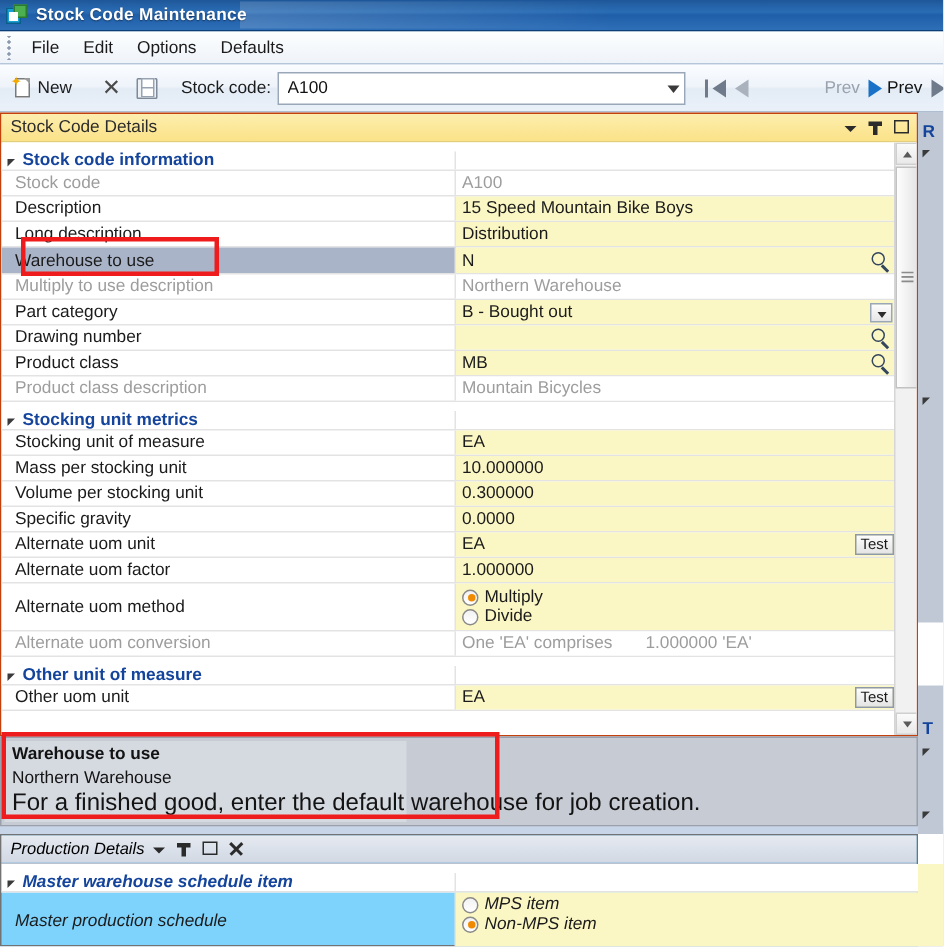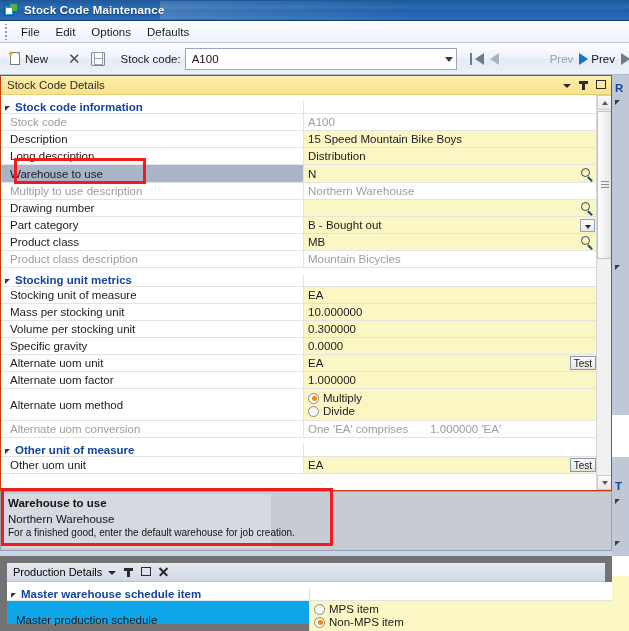--- a/index.html
+++ b/index.html
@@ -212,26 +212,26 @@
   .help-panel {
     position:absolute; left:0; top:491px; width:612px; height:60px;
     background:#c6cbd4; border:1px solid #9aa1ad;
   }
   .help-inner {
     position:absolute; left:2px; top:2px; width:268px; height:54px;
     background:#d5d9e0;
   }
   .help-title { position:absolute; left:5px; top:3px; font-size:11.5px; font-weight:bold; color:#131313; }
   .help-l1 { position:absolute; left:5px; top:19px; font-size:11.5px; color:#131313; }
-  .help-l2 { position:absolute; left:5px; top:33px; font-size:10px; color:#131313; white-space:nowrap; }
+  .help-l2 { position:absolute; left:5px; top:33px; font-size:16px; color:#131313; white-space:nowrap; }
 
   
   .panel-bot {
     position:absolute; left:0; top:556px; width:612px; height:75px;
-    background:#0ea5e9; border:7px solid #737373;
+    background:#7dd3fc; border:1px solid #737373;font-style:italic;
   }
   .cap-gray {
     height:19px; width:100%;
     background: linear-gradient(to bottom, #e6eaf1 0%, #dbe1ea 50%, #d2d9e4 100%);
     border-bottom:1px solid #bac2cf;
     display:flex; align-items:center; padding:0 3px 0 6px;
   }
 
   
   .right-strip {
@@ -383,35 +383,35 @@
               </span>
           </div>
         </div>
 
         <div class="row readonly" style="height:17px">
           <div class="lab">Multiply to use description</div>
           <div class="val ro">Northern Warehouse</div>
         </div>
 
         <div class="row" style="height:17px">
+          <div class="lab">Part category</div>
+          <div class="val edit">
+            <span>B - Bought out</span>
+            <span class="dd-in"></span>
+          </div>
+        </div>
+
+        <div class="row" style="height:17px">
           <div class="lab">Drawing number</div>
           <div class="val edit">
             <span></span>
             <span class="mag-in">
                 <span class="c"></span>
                 <span class="h"></span>
               </span>
-          </div>
-        </div>
-
-        <div class="row" style="height:17px">
-          <div class="lab">Part category</div>
-          <div class="val edit">
-            <span>B - Bought out</span>
-            <span class="dd-in"></span>
           </div>
         </div>
 
         <div class="row" style="height:17px">
           <div class="lab">Product class</div>
           <div class="val edit">
             <span>MB</span>
             <span class="mag-in">
                 <span class="c"></span>
                 <span class="h"></span>

